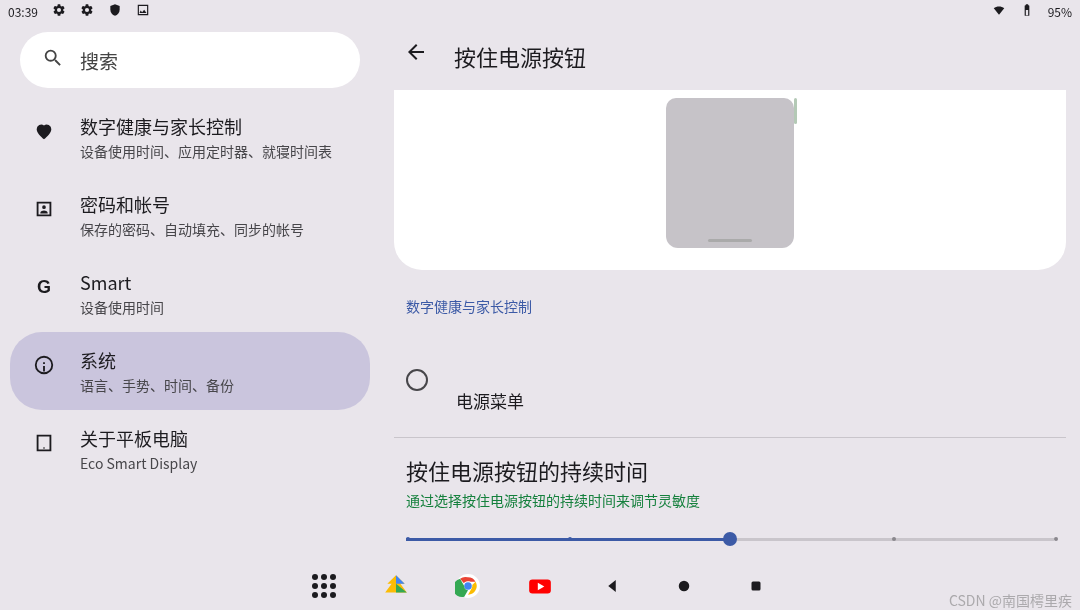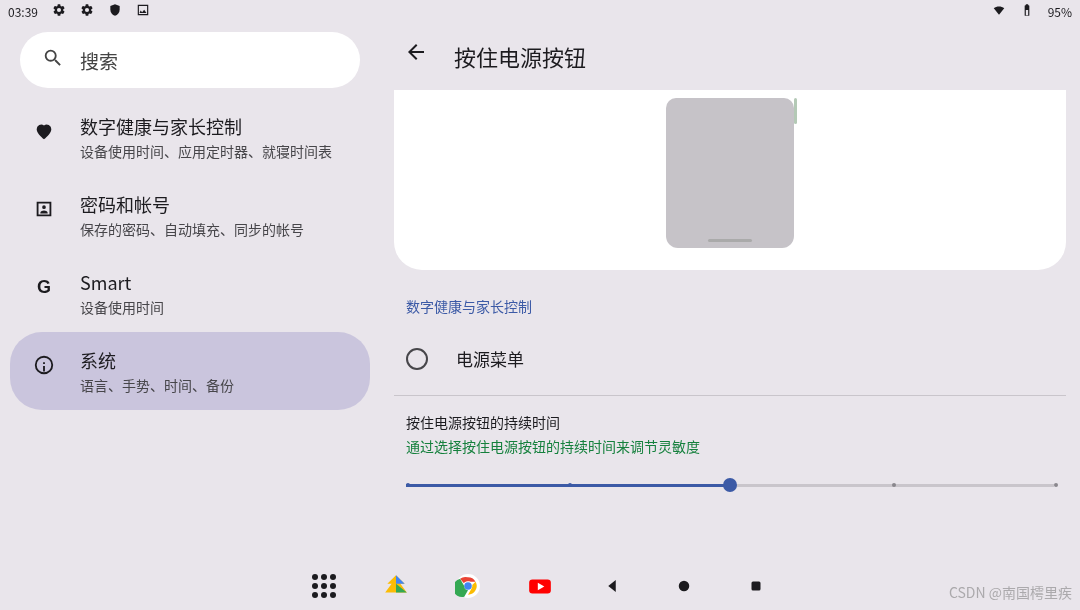--- a/index.html
+++ b/index.html
@@ -30,38 +30,38 @@
   .panel { flex:1; overflow:hidden; padding:0 14px 0 14px; position:relative; }
   .hero { background:#fff; border-radius:0 0 28px 28px; height:180px; margin:0 0 0 0; display:flex; align-items:flex-end; justify-content:center; }
   .phone { width:128px; height:150px; background:#c6c3c8; border-radius:10px 10px 12px 12px; position:relative; margin-bottom:22px; }
   .phone::before { content:""; position:absolute; right:-3px; top:0; width:3px; height:26px; background:#b4c9b6; border-radius:2px; }
   .phone::after { content:""; position:absolute; bottom:6px; left:50%; transform:translateX(-50%); width:44px; height:3px; background:#aaa; border-radius:2px; }
   .section-label { font-size:14px; color:#3c5aa6; padding:26px 12px 14px 12px; }
   .radio-row { display:flex; align-items:center; gap:28px; padding:16px 12px; }
   .radio-row .radio { width:22px; height:22px; border:2px solid #47464a; border-radius:50%; display:flex; align-items:center; justify-content:center; }
   .radio-row.checked .radio { border-color:#3c5aa6; }
   .radio-row.checked .radio::after { content:""; width:11px; height:11px; background:#3c5aa6; border-radius:50%; }
-  .radio-row .label { font-size:17px; }
+  .radio-row .label { font-size:17px;margin-top:42px; }
   .divider { height:1px; background:#c9c5cb; margin:8px 0 0 0; }
   .slider-head { padding:16px 12px 0 12px; }
-  .slider-head .title { font-size:14px; margin-bottom:4px; }
+  .slider-head .title { font-size:22px; margin-bottom:4px; }
   .slider-head .sub { font-size:14px; color:#15803d; }
   .slider { position:relative; margin:22px 12px 0 12px; height:14px; }
   .track { height:3px; background:#c9c5cb; position:absolute; top:5.5px; left:0; right:0; }
   .fill  { height:3px; background:#3c5aa6; position:absolute; top:5.5px; left:0; }
   .tick  { width:4px; height:4px; background:#3c5aa6; border-radius:50%; position:absolute; top:5px; }
   .thumb { width:14px; height:14px; background:#3c5aa6; border-radius:50%; position:absolute; top:0; transform:translateX(-50%); }
   
   .navbar { height:48px; display:flex; align-items:center; justify-content:center; gap:46px; background:#e9e5eb; position:relative; }
   .navbar .dock-icon { width:26px; height:26px; display:flex; align-items:center; justify-content:center; }
   .navbar .dock-icon svg { width:100%; height:100%; }
   .navbar .sysbtn svg { fill:#1c1b1f; width:18px; height:18px; }
   .grid-dots { display:grid; grid-template-columns:repeat(3,6px); grid-template-rows:repeat(3,6px); gap:3px; }
   .grid-dots span { width:6px; height:6px; background:#1c1b1f; border-radius:50%; }
-  .watermark { position:absolute; right:8px; bottom:8px; font-size:14px; color:rgba(120,120,120,.55); pointer-events:none; }
+  .watermark { position:absolute; right:8px; bottom:0; font-size:14px; color:rgba(120,120,120,.55); pointer-events:none; }
   .g-txt { font-family: Arial, sans-serif; font-size:18px; font-weight:600; }
 </style>
 </head>
 <body>
 
 <div class="status">
   <div class="left">
     <span>03:39</span>
     <span><svg viewBox="0 0 24 24">
           <path d="M19.14,12.94a7,7,0,0,0,.05-.94,7,7,0,0,0-.05-.94l2.11-1.65a.5.5,0,0,0,.12-.64l-2-3.46a.5.5,0,0,0-.6-.22l-2.49,1a7,7,0,0,0-1.63-.94l-.38-2.65A.5.5,0,0,0,13.78,2H10.22a.5.5,0,0,0-.49.42L9.35,5.07a7,7,0,0,0-1.63.94l-2.49-1a.5.5,0,0,0-.6.22l-2,3.46a.5.5,0,0,0,.12.64L4.86,11a7,7,0,0,0-.05.94,7,7,0,0,0,.05.94L2.75,14.53a.5.5,0,0,0-.12.64l2,3.46a.5.5,0,0,0,.6.22l2.49-1a7,7,0,0,0,1.63.94l.38,2.65a.5.5,0,0,0,.49.42h3.56a.5.5,0,0,0,.49-.42l.38-2.65a7,7,0,0,0,1.63-.94l2.49,1a.5.5,0,0,0,.6-.22l2-3.46a.5.5,0,0,0-.12-.64ZM12,15.5A3.5,3.5,0,1,1,15.5,12,3.5,3.5,0,0,1,12,15.5Z"></path>
@@ -130,20 +130,31 @@
         </div>
         <div class="item selected">
           <div class="icon">
             <svg viewBox="0 0 24 24">
               <path d="M12 2a10 10 0 1 0 10 10A10 10 0 0 0 12 2zm0 18a8 8 0 1 1 8-8 8 8 0 0 1-8 8zm-1-11h2v2h-2zm0 4h2v6h-2z"></path>
             </svg>
           </div>
     <div class="txt">
             <div class="title">系统</div>
     <div class="sub">语言、手势、时间、备份</div>
+          </div>
+        </div>
+        <div class="item">
+          <div class="icon">
+            <svg viewBox="0 0 24 24">
+              <path d="M4 3h16v18H4V3zm2 2v14h12V5H6zm5 12h2v1h-2z"></path>
+            </svg>
+          </div>
+    <div class="txt">
+            <div class="title">关于平板电脑</div>
+    <div class="sub">Eco Smart Display</div>
           </div>
         </div>
       </div>
   </div>
 
   <div class="content">
     <div class="hdr">
       <span class="back"><svg viewBox="0 0 24 24">
             <path d="M20 11H7.83l5.59-5.59L12 4l-8 8 8 8 1.41-1.41L7.83 13H20z"></path>
           </svg></span>

